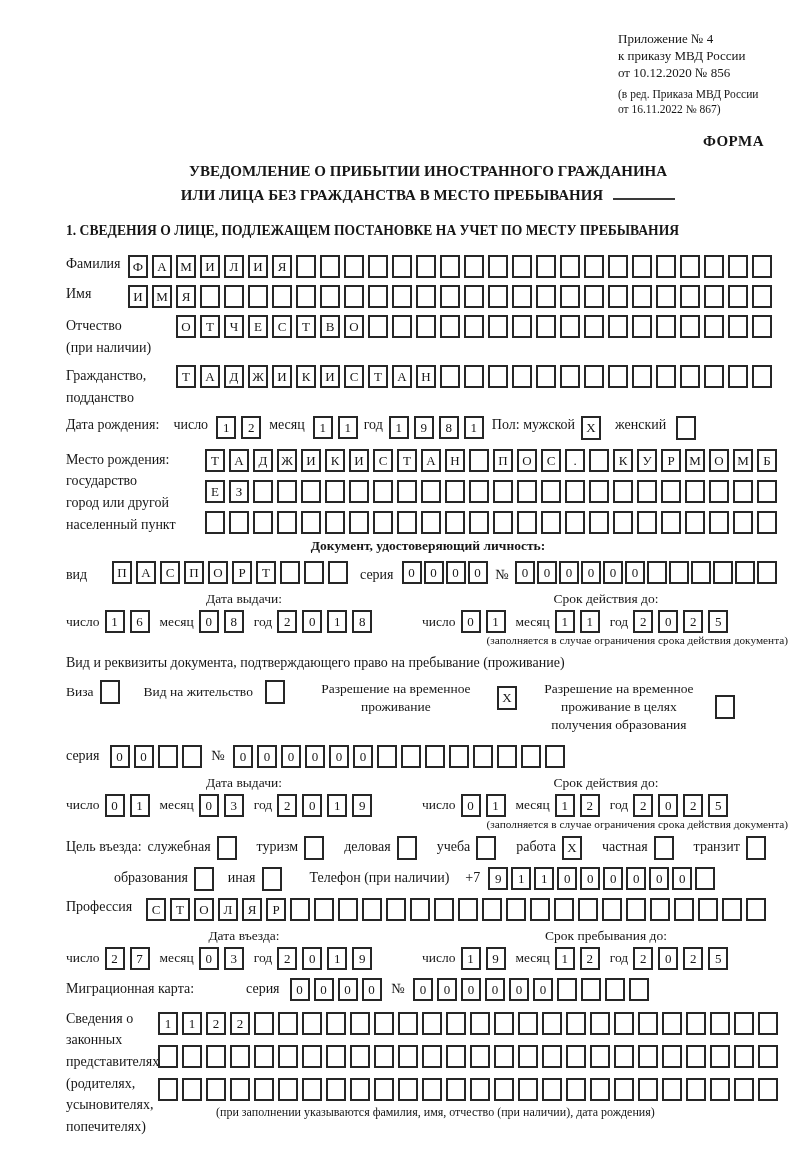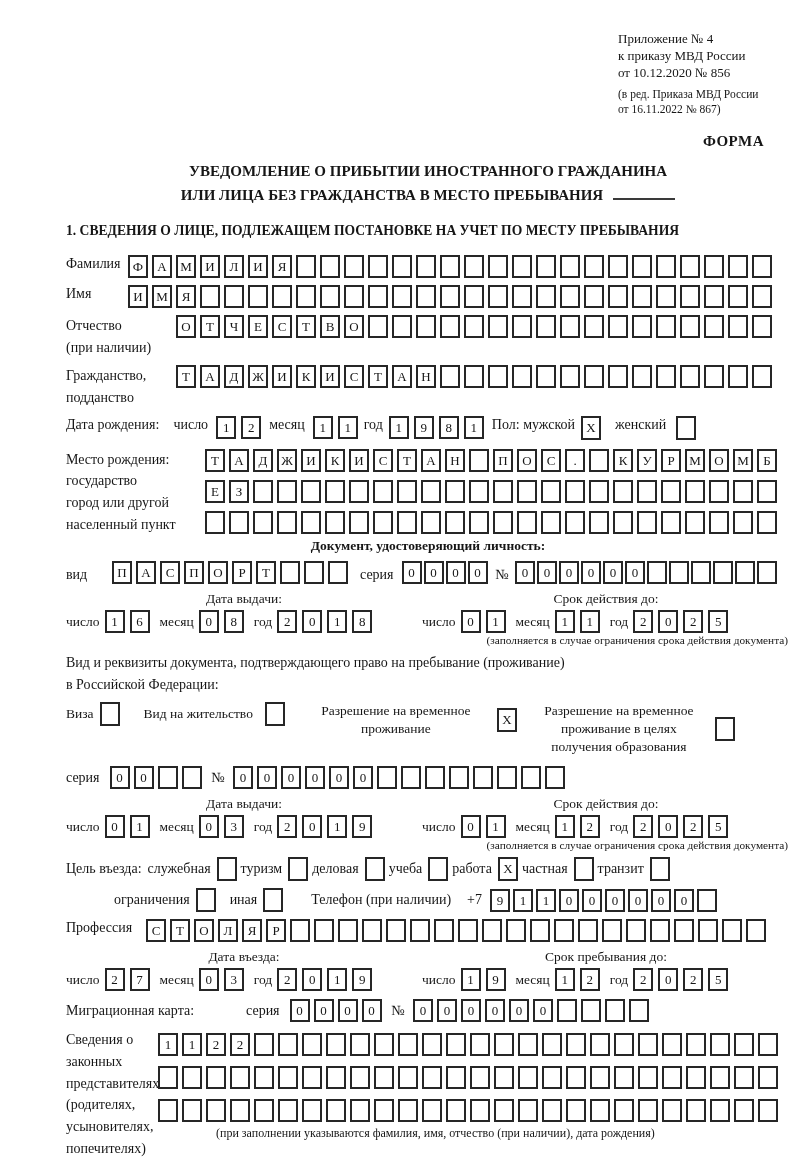--- a/index.html
+++ b/index.html
@@ -32,21 +32,21 @@
   .dl{font-size:13.5px;margin-right:5px;}
   .dline .cells{margin-right:10px;}
   .dnote{text-align:right;font-size:11.3px;margin:1px 2px 6px 0;}
   .intro{font-size:14px;line-height:1.55;margin-bottom:6px;}
   .permits{display:flex;align-items:flex-start;margin-bottom:10px;}
   .permit{display:flex;align-items:center;}
   .permit .ptext{font-size:13.5px;line-height:1.35;}
   .permit .ptext.ctr{text-align:center;}
   .opt{display:flex;align-items:center;}
   .opt .lbl{margin-right:6px;}
-  .gap8{margin-left:4px;}
+  .gap8{margin-left:20px;}
   .note-bottom{font-size:12px;margin-top:4px;}
 </style>
 </head>
 <body>
 
 <div class="page">
 
   <div class="annex">
     <div>Приложение № 4</div>
     <div>к приказу МВД России</div>
@@ -397,21 +397,20 @@
             <span class="cell">2</span>
             <span class="cell">5</span>
           </span>
       </div>
     </div>
   </div>
   <div class="dnote">(заполняется в случае ограничения срока действия документа)</div>
 
   <div class="intro">
     <div>Вид и реквизиты документа, подтверждающего право на пребывание (проживание)</div>
-    <div>в Российской Федерации:</div>
   </div>
 
   <div class="permits">
     <div class="permit">
       <span class="ptext" style="margin-right:6px">Виза</span>
       <span class="cbox"></span>
     </div>
     <div class="permit" style="margin-left:24px">
       <span class="ptext" style="margin-right:12px">Вид на жительство</span>
       <span class="cbox"></span>
@@ -528,21 +527,21 @@
       <span class="cbox"></span>
     </span>
     <span class="opt gap8">
       <span class="lbl">транзит</span>
       <span class="cbox"></span>
     </span>
   </div>
 
   <div class="row" style="align-items:center;margin-left:48px">
     <span class="opt">
-      <span class="lbl">ограничения</span>
+      <span class="lbl">образования</span>
       <span class="cbox"></span>
     </span>
     <span class="opt" style="margin-left:14px">
       <span class="lbl">иная</span>
       <span class="cbox"></span>
     </span>
     <span class="lbl" style="margin:0 16px 0 28px">Телефон (при наличии)</span>
     <span class="lbl" style="margin-right:8px">+7</span>
     <span class="cells" style="gap:3px">
         <span class="cell">9</span>

